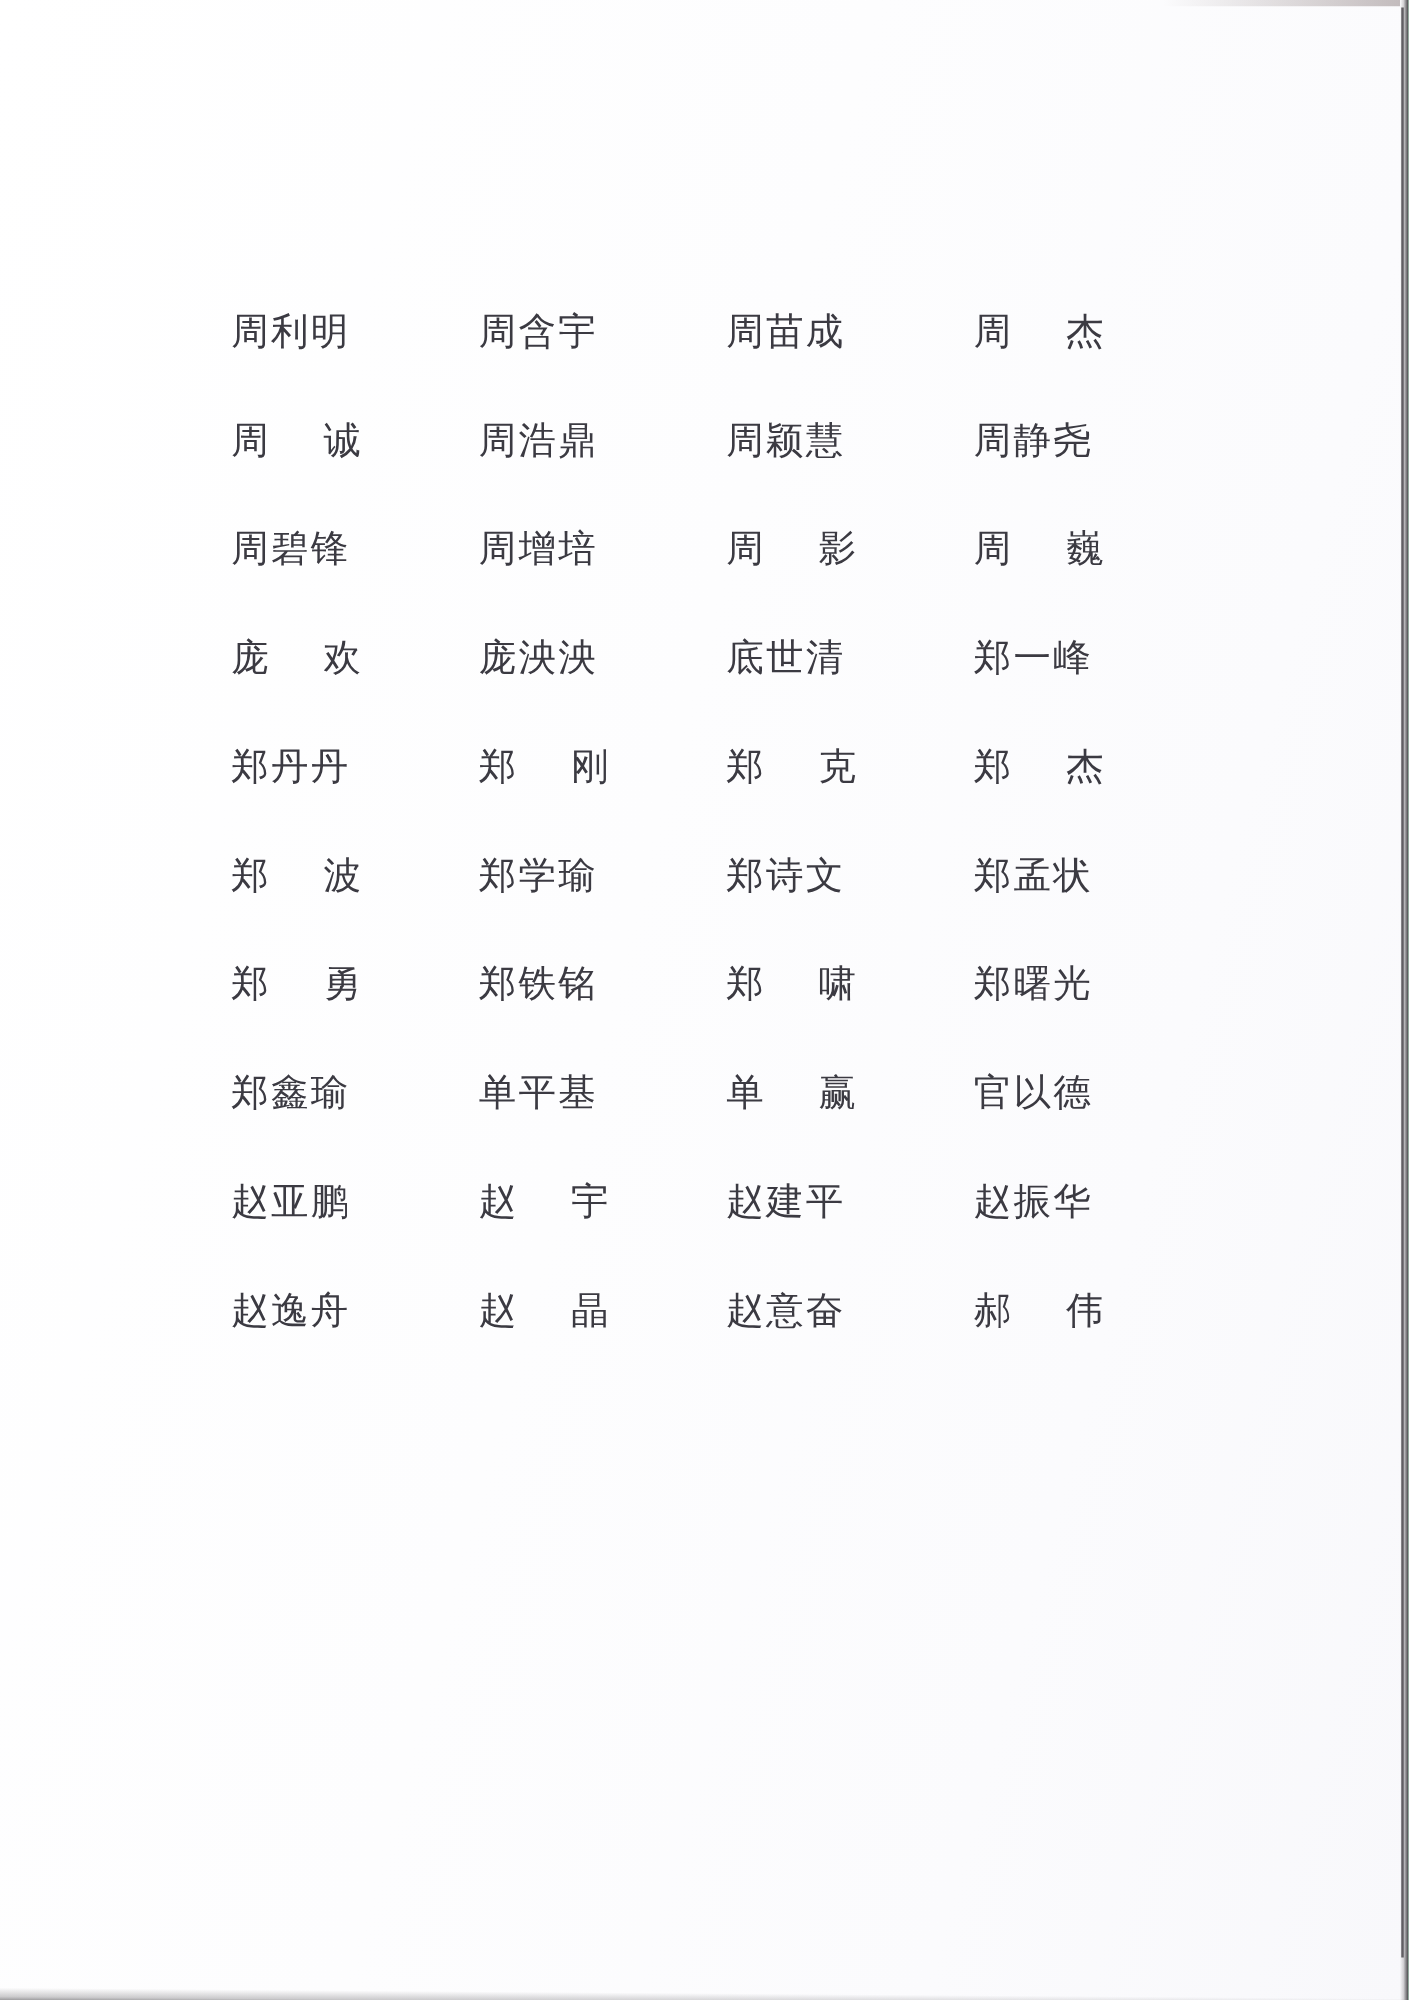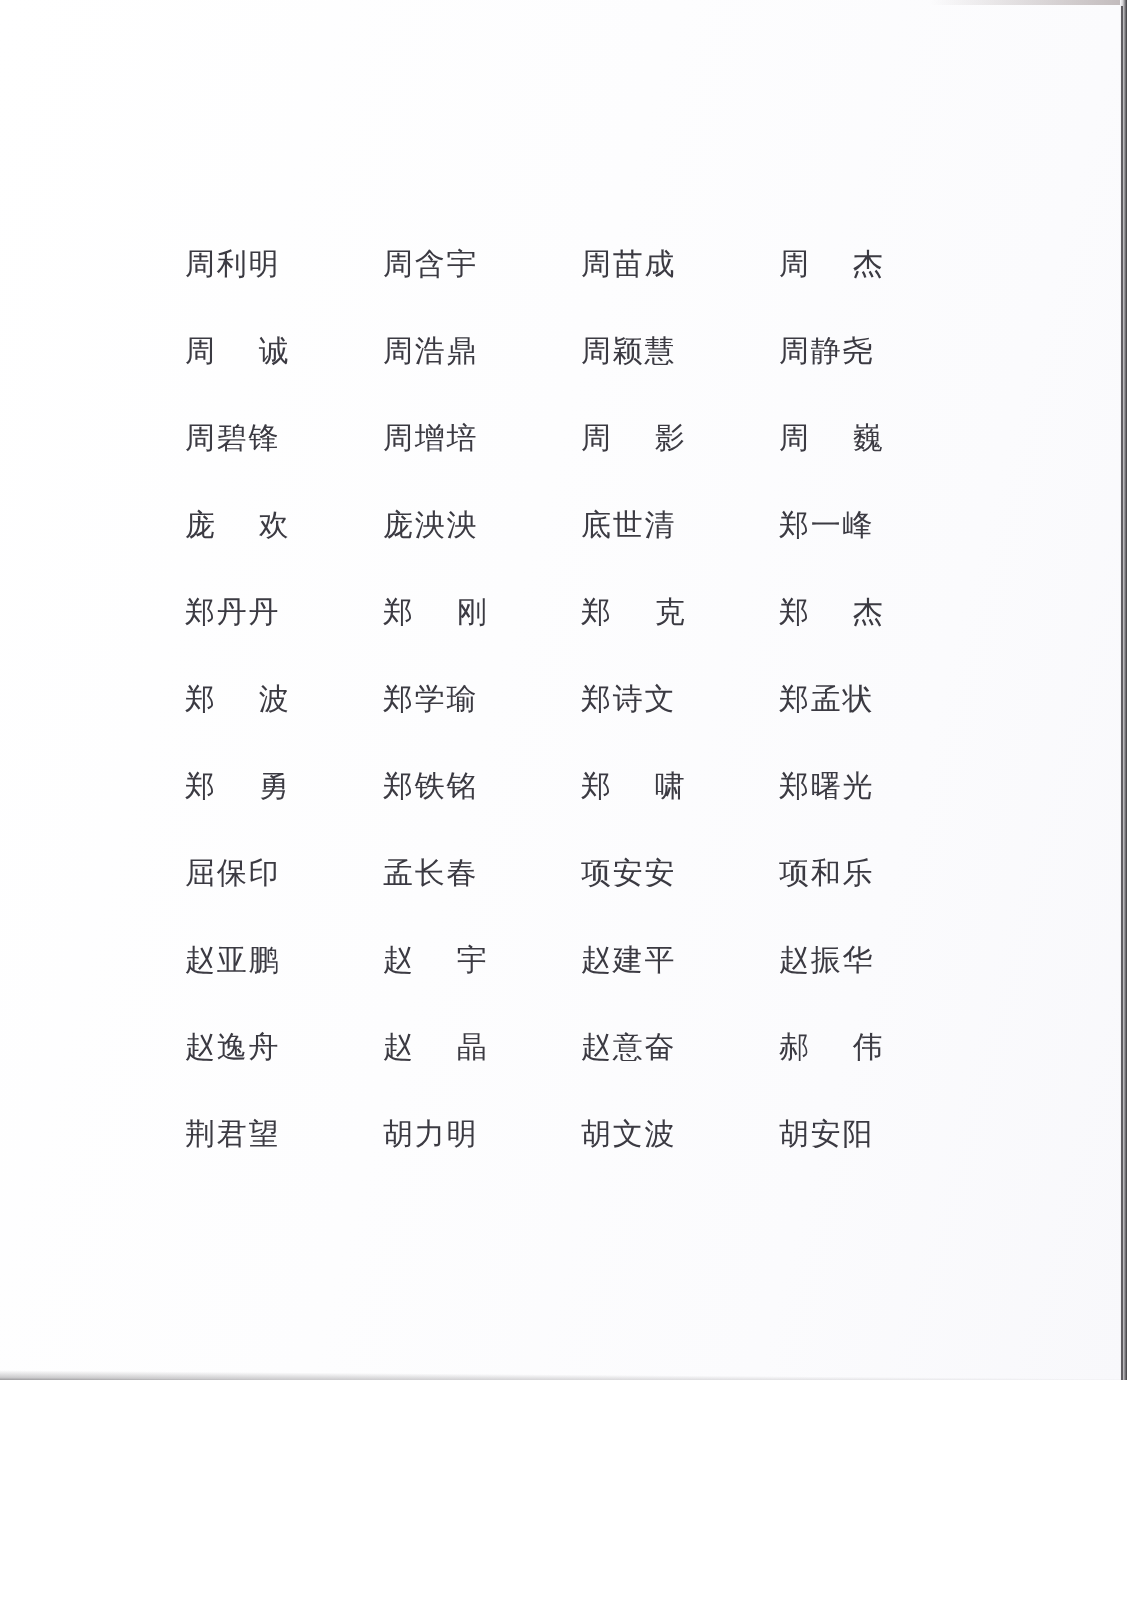--- a/index.html
+++ b/index.html
@@ -5,25 +5,25 @@
 <style>
   html, body {
     margin: 0;
     padding: 0;
     background: #ffffff;
   }
 
   #page {
     position: relative;
     width: 1127px;
-    height: 1380px;
+    height: 1600px;
     margin: 0 auto;
     background: #86efac;
     overflow: hidden;
-    font-family: Liberation Mono, monospace;
+    font-family: Liberation Serif, serif;
   }
 
   
   .paper-tint {
     position: absolute;
     inset: 0;
     background:
       linear-gradient(105deg, #ffffff 0%, #fdfdfe 45%, #fbfbfd 75%, #f8f8fb 100%);
     pointer-events: none;
   }
@@ -182,24 +182,27 @@
           <span class="ch">勇</span>
         </div>
         <div class="name-cell">郑铁铭</div>
         <div class="name-cell two-char">
           <span class="ch">郑</span>
           <span class="ch">啸</span>
         </div>
         <div class="name-cell">郑曙光</div>
       </div>
       <div class="name-row">
-        <div class="name-cell">屈保印</div>
-        <div class="name-cell">孟长春</div>
-        <div class="name-cell">项安安</div>
-        <div class="name-cell">项和乐</div>
+        <div class="name-cell">郑鑫瑜</div>
+        <div class="name-cell">单平基</div>
+        <div class="name-cell two-char">
+          <span class="ch">单</span>
+          <span class="ch">赢</span>
+        </div>
+        <div class="name-cell">官以德</div>
       </div>
       <div class="name-row">
         <div class="name-cell">赵亚鹏</div>
         <div class="name-cell two-char">
           <span class="ch">赵</span>
           <span class="ch">宇</span>
         </div>
         <div class="name-cell">赵建平</div>
         <div class="name-cell">赵振华</div>
       </div>
@@ -207,26 +210,20 @@
         <div class="name-cell">赵逸舟</div>
         <div class="name-cell two-char">
           <span class="ch">赵</span>
           <span class="ch">晶</span>
         </div>
         <div class="name-cell">赵意奋</div>
         <div class="name-cell two-char">
           <span class="ch">郝</span>
           <span class="ch">伟</span>
         </div>
-      </div>
-      <div class="name-row">
-        <div class="name-cell">荆君望</div>
-        <div class="name-cell">胡力明</div>
-        <div class="name-cell">胡文波</div>
-        <div class="name-cell">胡安阳</div>
       </div>
     </div>
 
   <div class="scan-edge-right"></div>
   <div class="scan-edge-right-hair"></div>
   <div class="corner-smudge"></div>
   <div class="scan-edge-bottom"></div>
 
 </div>
 

